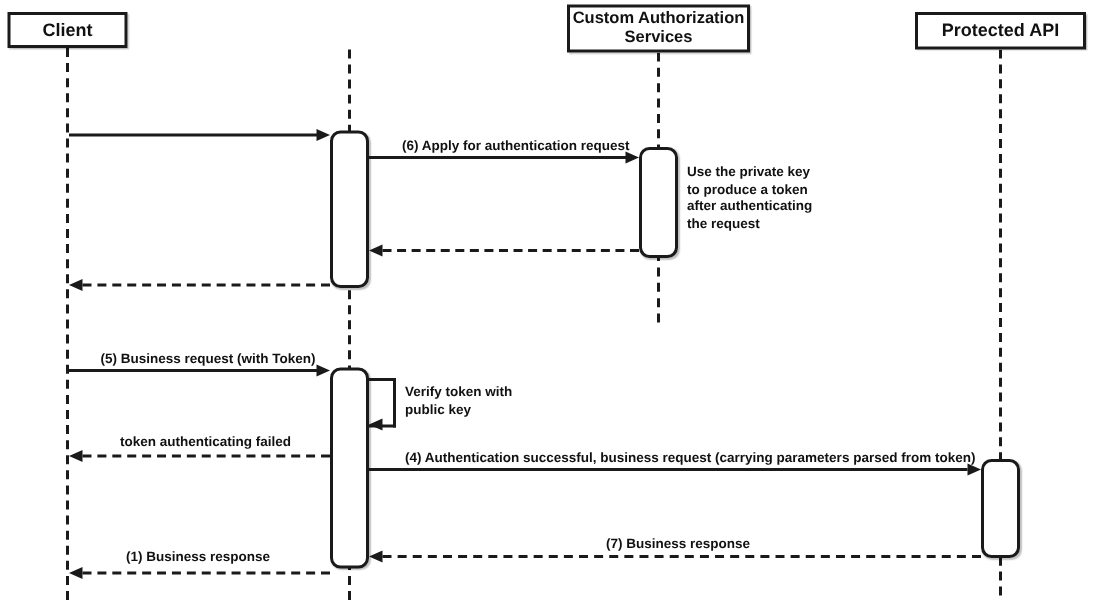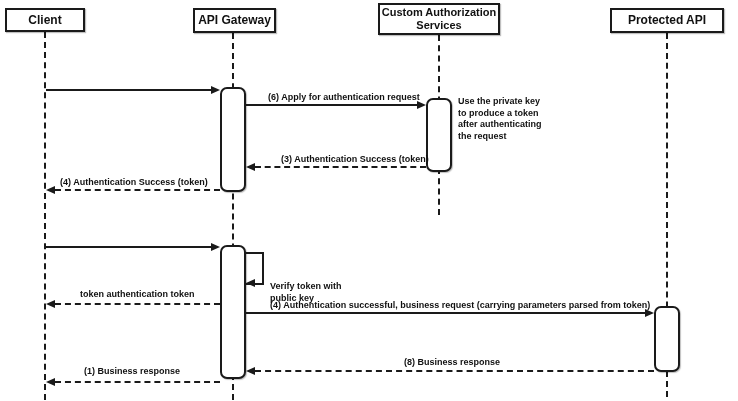--- a/index.html
+++ b/index.html
@@ -37,68 +37,64 @@
 <div class="stage">
 
   <div class="lifeline" style="left:44px;  top:32px; height:368px;"></div>
   <div class="lifeline" style="left:232px; top:33px; height:367px;"></div>
   <div class="lifeline" style="left:438px; top:35px; height:180px;"></div>
   <div class="lifeline" style="left:666px; top:33px; height:364px;"></div>
 
   <div class="participant" style="left:5px; top:8px; width:80px; height:24px;">
     <span>Client</span>
   </div>
-  <div class="participant" style="left:193px; top:8px; width:83px; height:25px;">
-    <span>API Gateway</span>
-  </div>
   <div class="participant" style="left:610px; top:8px; width:114px; height:25px;">
     <span>Protected API</span>
   </div>
   <div class="participant" style="left:378px; top:3px; width:122px; height:32px; font-size:11px;">
     <span>Custom Authorization Services</span>
   </div>
 
   <div class="activation" style="left:220px; top:87px;  height:105px;"></div>
   <div class="activation" style="left:426px; top:98px;  height:74px;"></div>
   <div class="activation" style="left:220px; top:245px; height:134px;"></div>
   <div class="activation" style="left:654px; top:306px; height:66px;"></div>
 
   <div class="line-solid" style="left:46px; top:89px; width:166px;"></div>
   <div class="arrow-right" style="left:211px; top:86px;"></div>
 
   <div class="msg-label" style="left:268px; top:92px;">(6) Apply for authentication request</div>
   <div class="line-solid" style="left:246px; top:104px; width:172px;"></div>
   <div class="arrow-right" style="left:417px; top:101px;"></div>
 
-  <div class="note" style="left:458px; top:96px; width:84px;">Use the private key to produce a token after authenticating the request</div>
+  <div class="note" style="left:458px; top:109px; width:84px;">Use the private key to produce a token after authenticating the request</div>
 
-  <div class="msg-label" style="left:281px; top:154px;">(3) Authentication Success (token)</div>
   <div class="line-dashed" style="left:255px; top:166px; width:171px;"></div>
   <div class="arrow-left" style="left:246px; top:163px;"></div>
 
-  <div class="msg-label" style="left:60px; top:177px;">(4) Authentication Success (token)</div>
   <div class="line-dashed" style="left:55px; top:189px; width:165px;"></div>
   <div class="arrow-left" style="left:46px; top:186px;"></div>
 
+  <div class="msg-label" style="left:67px; top:234px;">(5) Business request (with Token)</div>
   <div class="line-solid" style="left:46px; top:246px; width:166px;"></div>
   <div class="arrow-right" style="left:211px; top:243px;"></div>
 
   <div class="self-loop" style="left:246px; top:252px;"></div>
   <div class="arrow-left" style="left:246px; top:279px;"></div>
-  <div class="msg-label" style="left:270px; top:256px; width:78px; white-space:normal; line-height:1.3;margin-top:25px;">Verify token with public key</div>
+  <div class="msg-label" style="left:270px; top:256px; width:78px; white-space:normal; line-height:1.3;">Verify token with public key</div>
 
-  <div class="msg-label" style="left:80px; top:289px;">token authentication token</div>
+  <div class="msg-label" style="left:80px; top:289px;">token authenticating failed</div>
   <div class="line-dashed" style="left:55px; top:303px; width:165px;"></div>
   <div class="arrow-left" style="left:46px; top:300px;"></div>
 
   <div class="msg-label" style="left:270px; top:300px;">(4) Authentication successful, business request (carrying parameters parsed from token)</div>
   <div class="line-solid" style="left:246px; top:312px; width:399px;"></div>
   <div class="arrow-right" style="left:645px; top:309px;"></div>
 
-  <div class="msg-label" style="left:404px; top:357px;">(8) Business response</div>
+  <div class="msg-label" style="left:404px; top:357px;">(7) Business response</div>
   <div class="line-dashed" style="left:255px; top:370px; width:399px;"></div>
   <div class="arrow-left" style="left:246px; top:367px;"></div>
 
   <div class="msg-label" style="left:84px; top:366px;">(1) Business response</div>
   <div class="line-dashed" style="left:55px; top:381px; width:165px;"></div>
   <div class="arrow-left" style="left:46px; top:378px;"></div>
 
 </div>
 
 </body></html>

